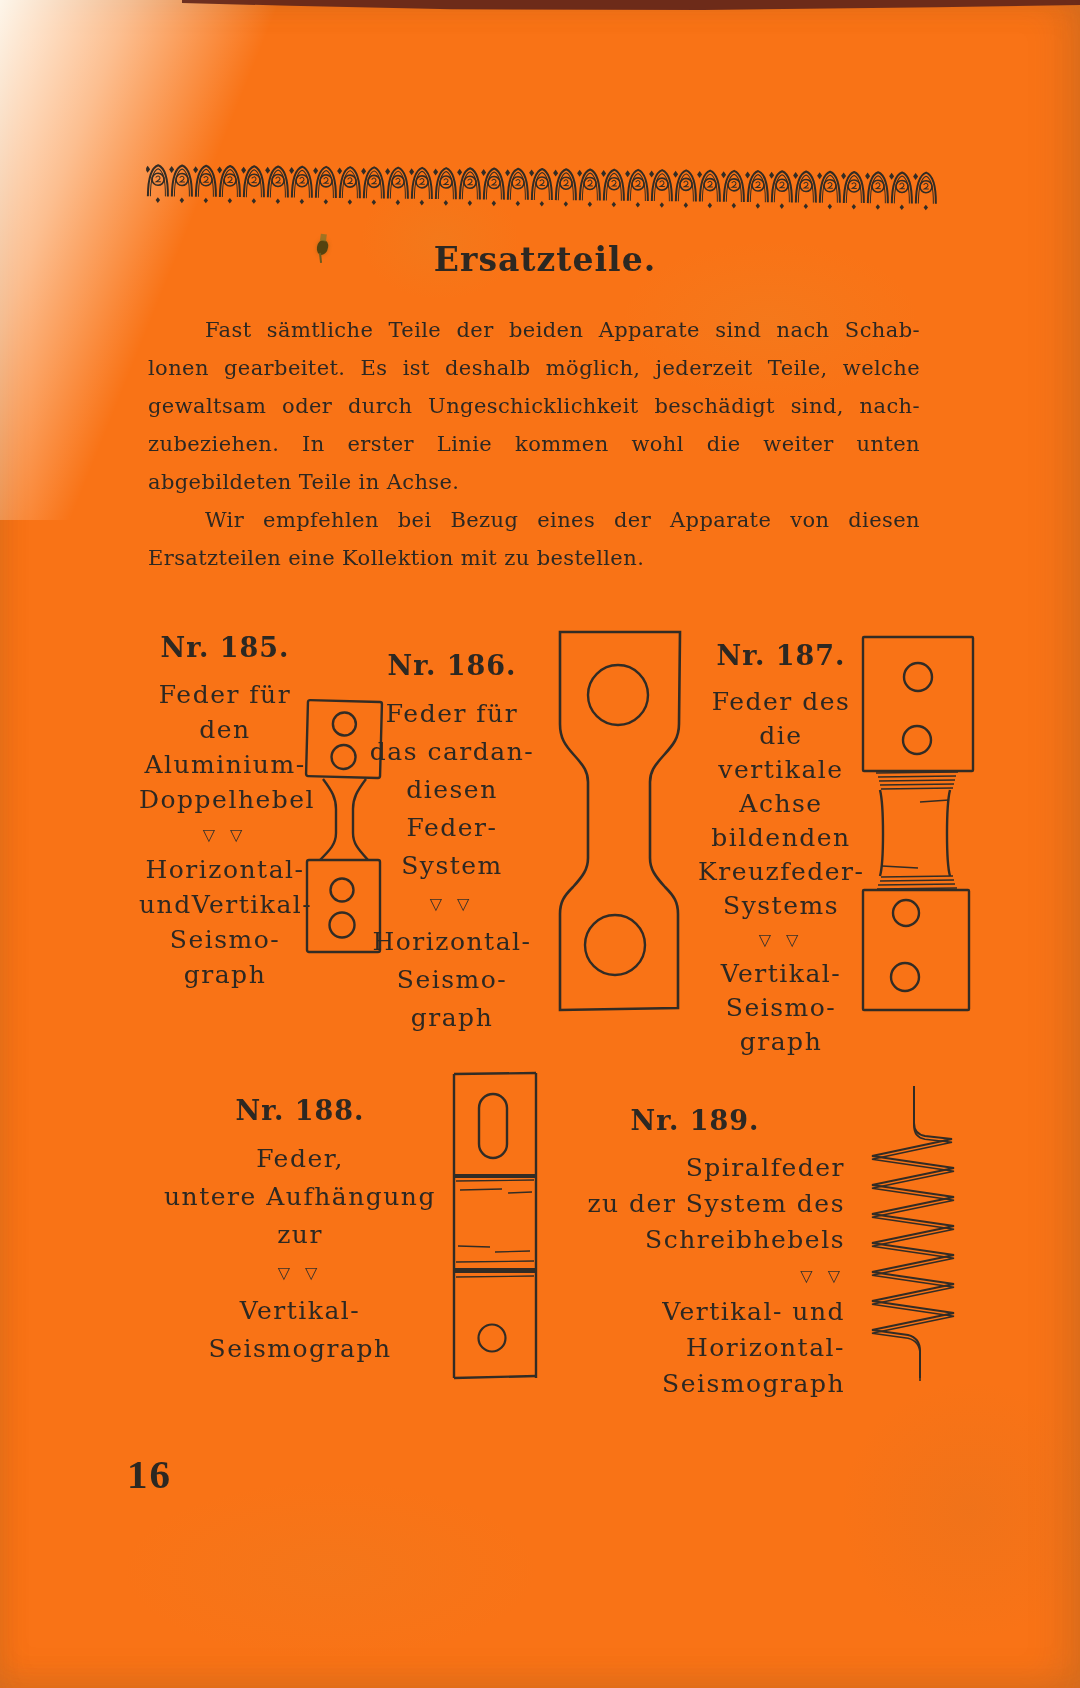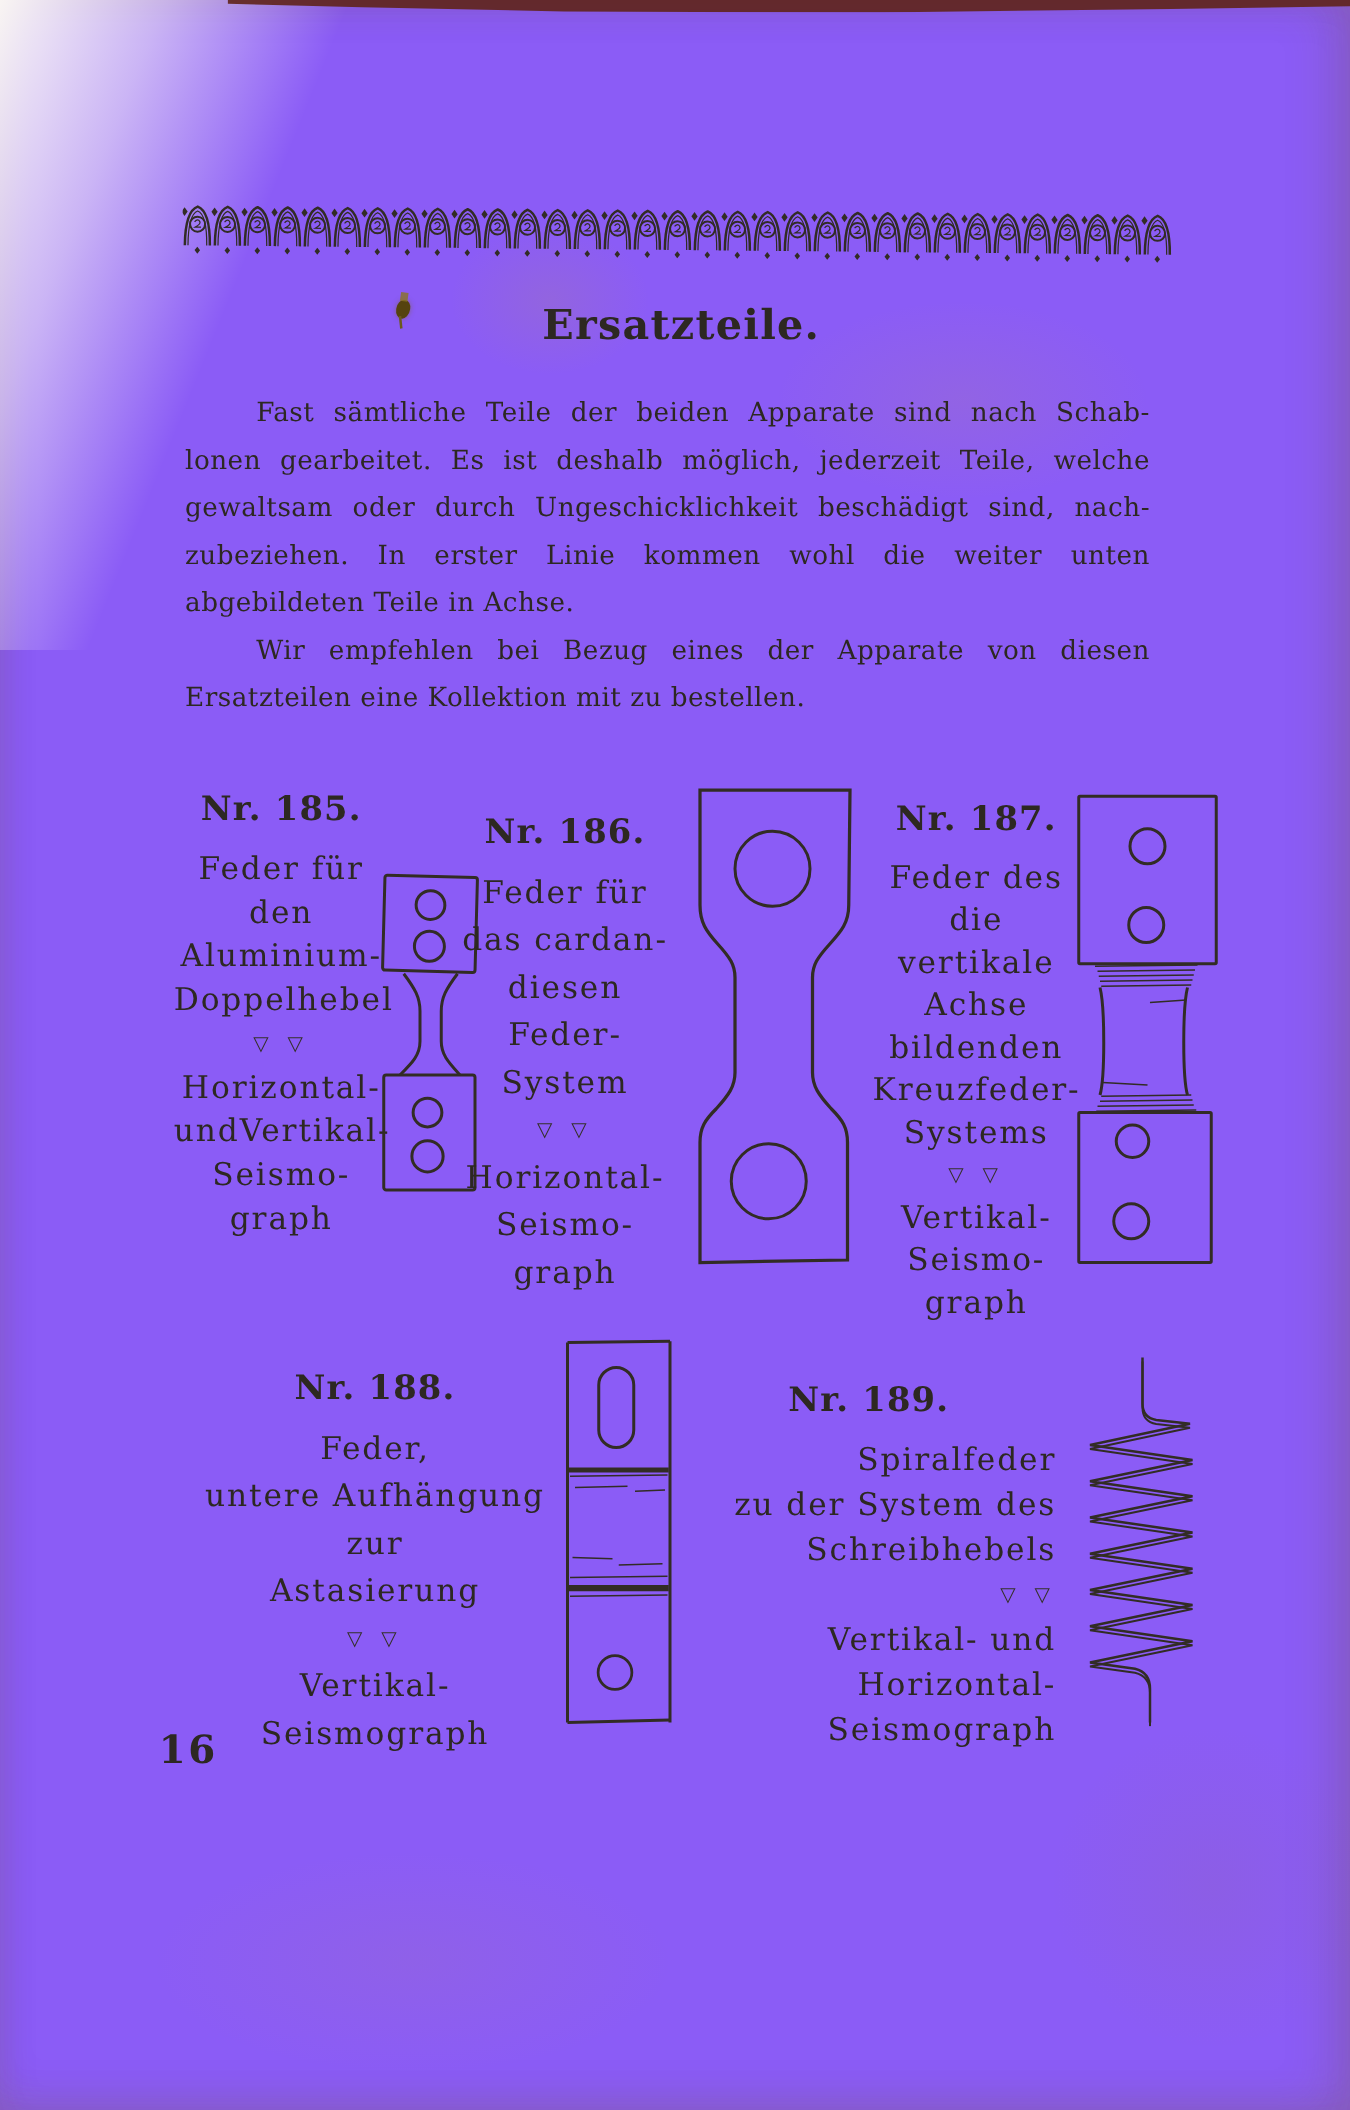--- a/index.html
+++ b/index.html
@@ -1,18 +1,18 @@
 <!DOCTYPE html>
 <html><head>
 <meta charset="utf-8">
 <style>
   html,body{margin:0;padding:0;}
   body{width:1080px;height:1688px;background:#d8d2c4;font-family:"DejaVu Serif","Liberation Serif",serif;}
   #page{position:relative;width:1080px;height:1688px;overflow:hidden;
-    background:#8b5cf6;
+    background:#f97316;
     box-shadow:inset -20px 0 34px rgba(125,95,55,.16),
                inset 0 -14px 30px rgba(125,95,55,.10),
                inset 10px 0 24px rgba(125,95,55,.07),
                inset 0 16px 26px rgba(125,95,55,.05);
     color:#2d2822;}
 
   
   .curl{position:absolute;left:0;top:0;width:300px;height:520px;pointer-events:none;
     background:linear-gradient(112deg, rgba(255,253,245,.95) 0%, rgba(255,253,245,.55) 26%, rgba(255,253,245,0) 55%);}
   .top-edge{position:absolute;top:0;left:182px;width:898px;height:10px;background:#5f2419;opacity:.9;
@@ -56,21 +56,21 @@
 
   .drawing{position:absolute;}
   .d185{left:303px;top:697px;}
   .d186{left:556px;top:628px;}
   .d187{left:860px;top:634px;}
   .d188{left:450px;top:1070px;}
   .d189{left:862px;top:1083px;}
   svg .ink{stroke:#322c25;fill:none;}
   svg .fill{fill:#322c25;stroke:none;}
 
-  .page-number{position:absolute;left:127px;top:1382px;font-size:31px;font-weight:700;letter-spacing:2px;}
+  .page-number{position:absolute;left:127px;top:1450px;font-size:41px;font-weight:700;letter-spacing:2px;font-family:Liberation Serif, serif;}
 </style>
 </head>
 <body>
 
 <div id="page">
 
   <div class="curl"></div>
   <div class="top-edge"></div>
   <div class="stain s1"></div>
   <div class="stain s2"></div>
@@ -225,21 +225,20 @@
       <path d="M18,251 L95,250"></path>
         <path d="M17,255 L97,254"></path>
     </g>
   </svg>
 
   <div class="caption c188">
     <div class="num">Nr. 188.</div>
     <div class="line">Feder,</div>
     <div class="line">untere Aufhängung</div>
     <div class="line">zur</div>
-    <div class="line">Astasierung</div>
     <div class="marks">▽ ▽</div>
     <div class="line">Vertikal-Seismograph</div>
   </div>
 
   <svg class="drawing d188" width="90" height="312" viewBox="0 0 90 312">
     <g class="ink" stroke-width="2.4">
       <path d="M4,4 L86,3"></path>
       <path d="M4,4 L4,308"></path>
       <path d="M86,3 L86,308"></path>
       <path d="M4,308 L86,306"></path>

